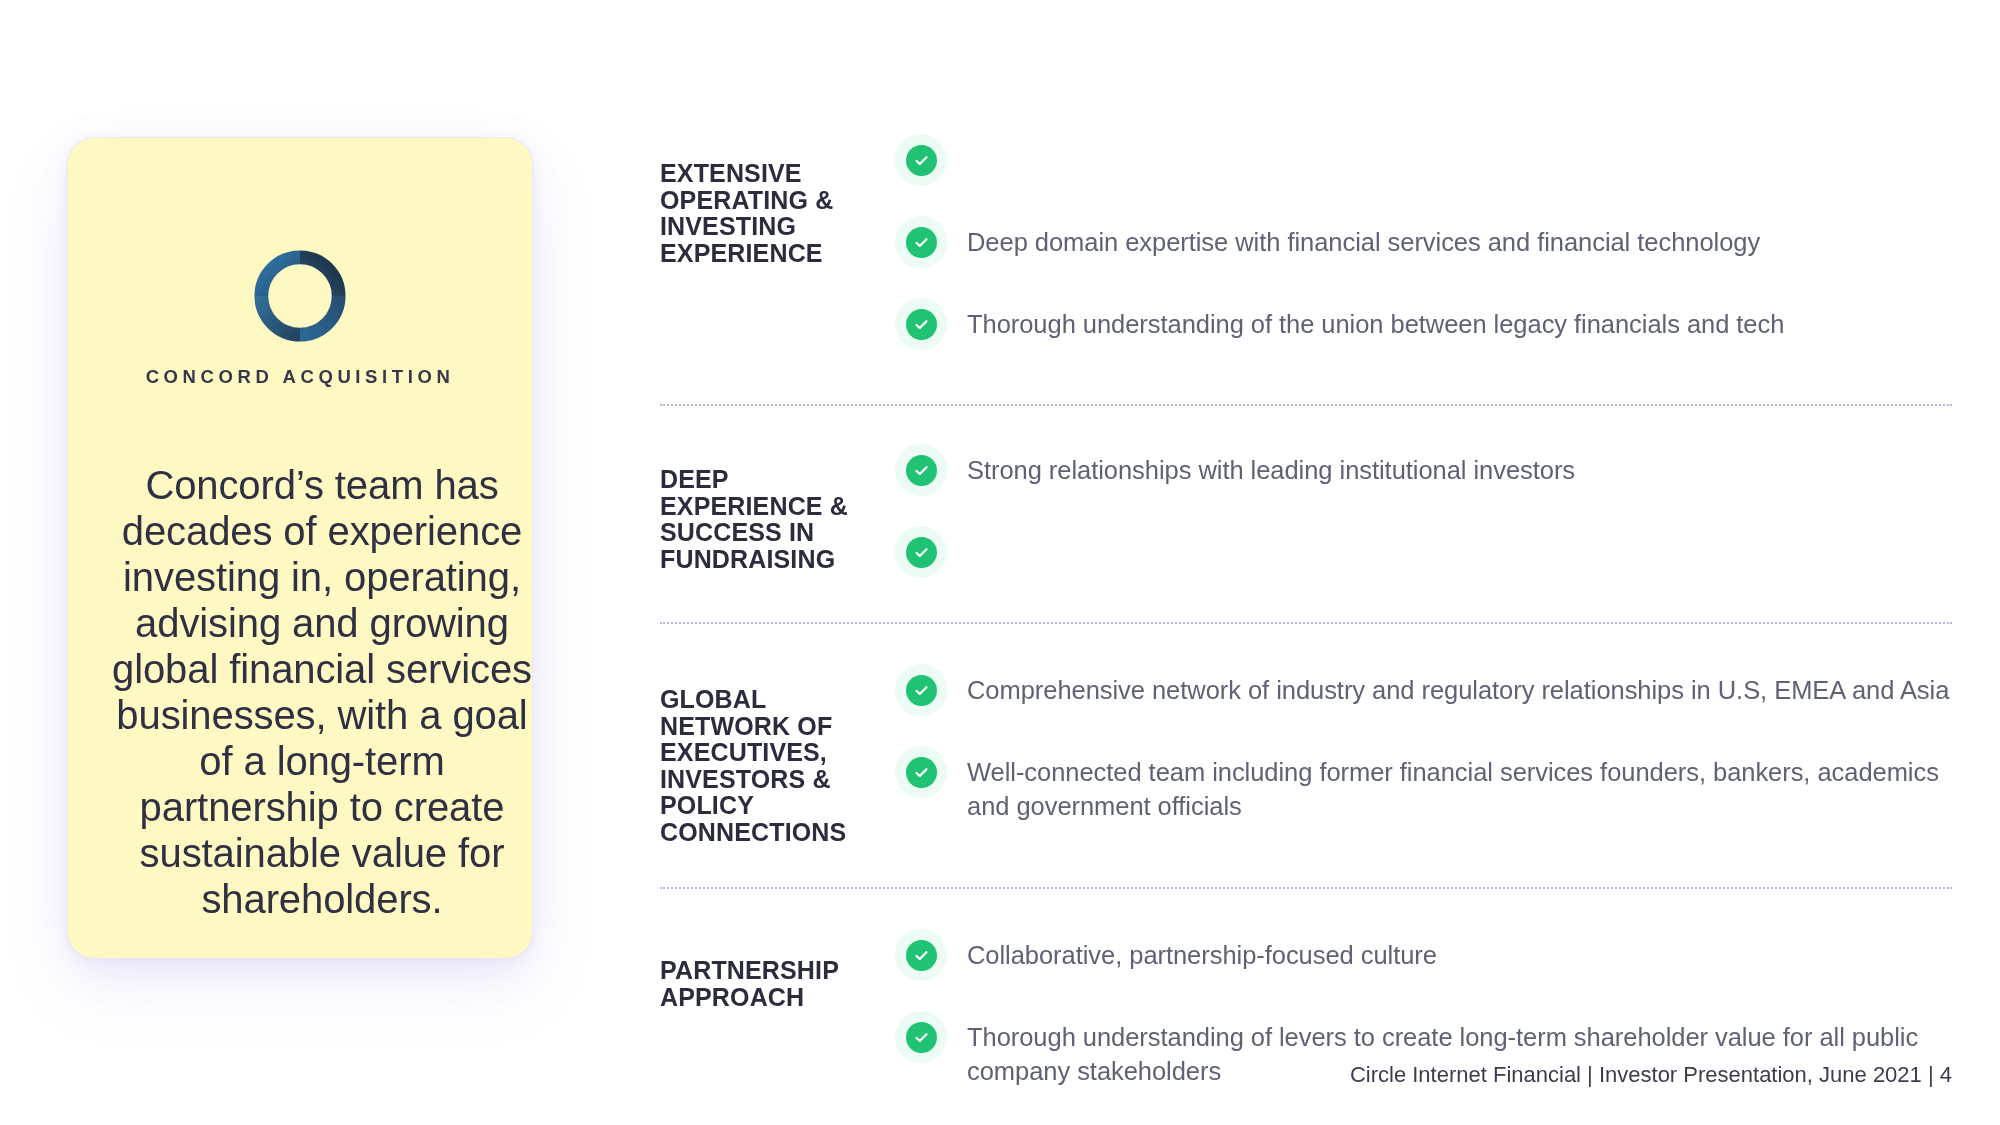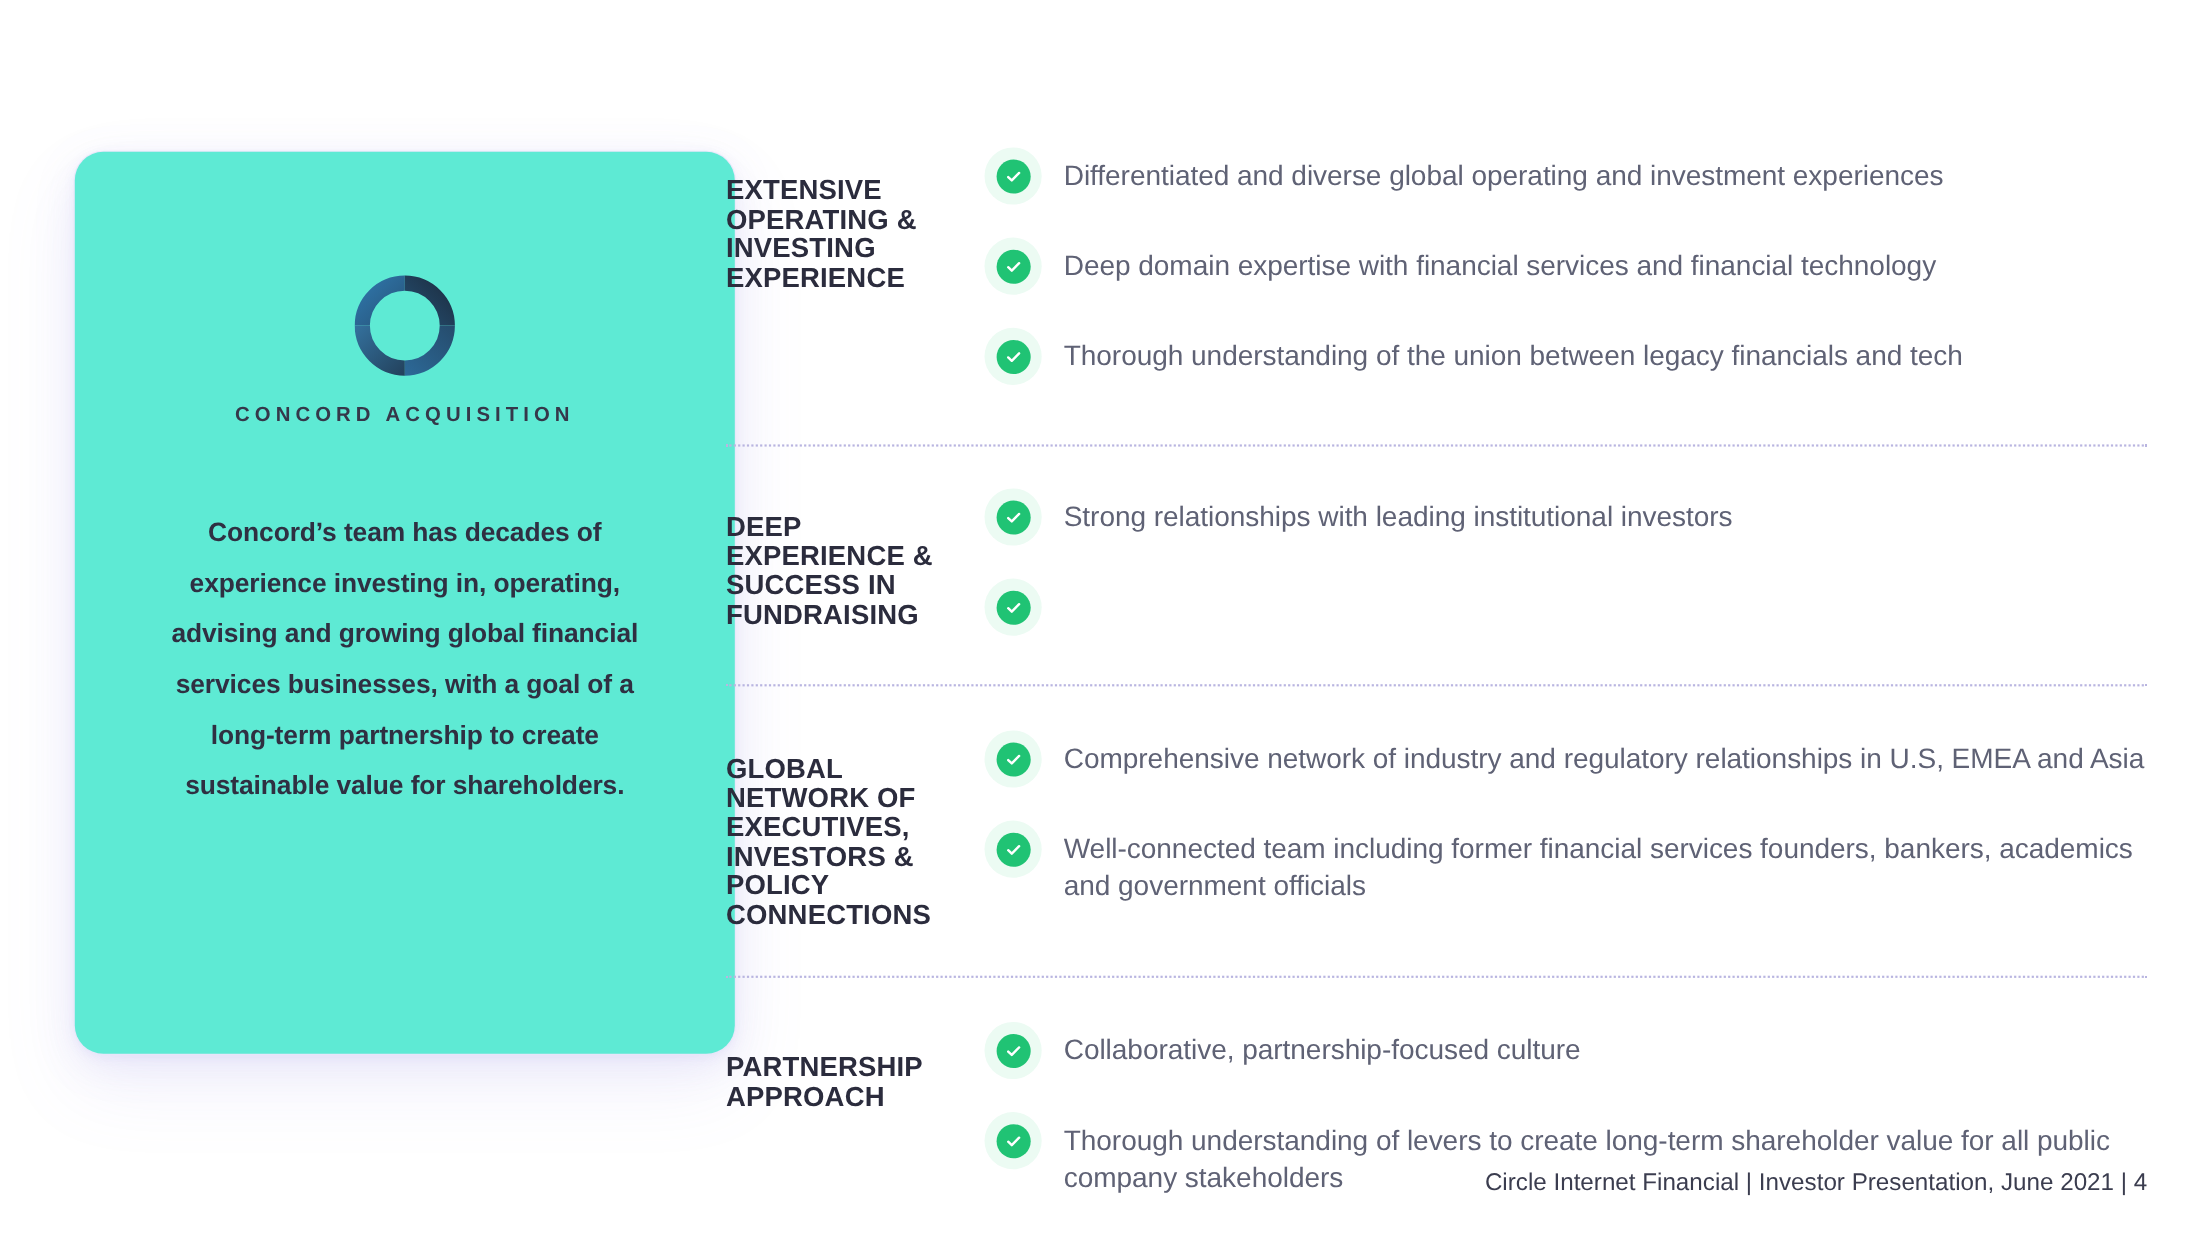--- a/index.html
+++ b/index.html
@@ -21,32 +21,32 @@
     position: absolute;
     inset: 0;
     background: #ffffff;
   }
 
   
   .quote-card {
     position: absolute;
     left: 68px;
     top: 138px;
-    width: 600px;
+    width: 464px;
     height: 820px;
-    background: #5eead4;
+    background: #fef9c3;
     border-radius: 26px;
     box-shadow:
       0 0 0 1px rgba(232, 230, 250, 0.85),
       0 10px 38px rgba(139, 128, 226, 0.13),
       0 30px 70px rgba(139, 128, 226, 0.10),
       0 2px 10px rgba(150, 140, 230, 0.10);
     display: flex;
     flex-direction: column;
-    align-items: center;
+    align-items: flex-start;
   }
 
   .logo-wrap {
     margin-top: 112px;
     width: 100%;
     display: flex;
     flex-direction: column;
     align-items: center;
   }
 
@@ -63,25 +63,26 @@
     letter-spacing: 4.6px;
     color: #35384a;
     text-align: center;
     font-family: "Liberation Sans", sans-serif;
   }
 
   .quote-text {
     margin-top: 74px;
     width: 452px;
     text-align: center;
-    font-size: 24px;
+    font-size: 40px;
     line-height: 46px;
     color: #2f3042;
-    font-weight: 700;
+    font-weight: 400;
     letter-spacing: -0.1px;
+    margin-left: 28px;
   }
 
   
   .sections {
     position: absolute;
     left: 660px;
     top: 138px;
     width: 1292px;
   }
 
@@ -263,21 +264,20 @@
       <div class="section-heading">EXTENSIVE OPERATING &amp; INVESTING EXPERIENCE</div>
       <div class="bullets">
         <div class="bullet">
           <span class="check-halo">
             <span class="check-core">
               <svg viewBox="0 0 24 24">
                 <path d="M5 12.6 L9.6 17 L19 7.4" fill="none" stroke="#ffffff" stroke-width="3.1" stroke-linecap="round" stroke-linejoin="round"></path>
               </svg>
             </span>
           </span>
-          <span class="bullet-text">Differentiated and diverse global operating and investment experiences</span>
         </div>
         <div class="bullet">
           <span class="check-halo">
             <span class="check-core">
               <svg viewBox="0 0 24 24">
                 <path d="M5 12.6 L9.6 17 L19 7.4" fill="none" stroke="#ffffff" stroke-width="3.1" stroke-linecap="round" stroke-linejoin="round"></path>
               </svg>
             </span>
           </span>
           <span class="bullet-text">Deep domain expertise with financial services and financial technology</span>

